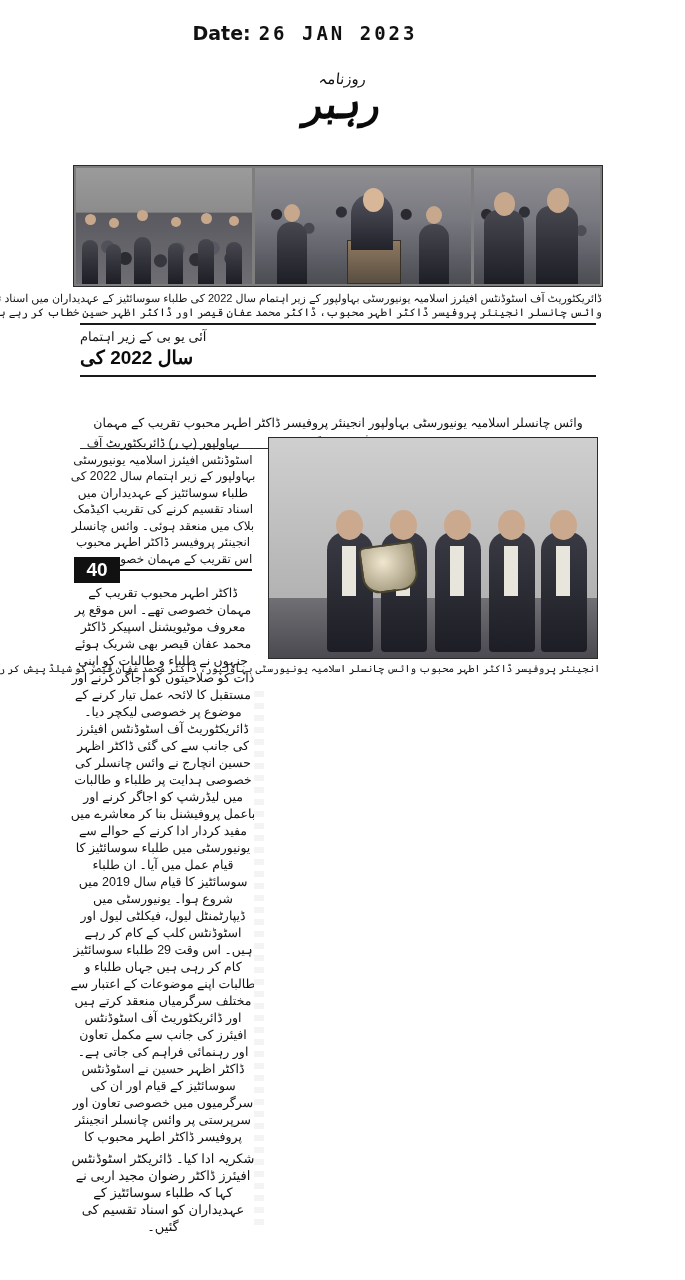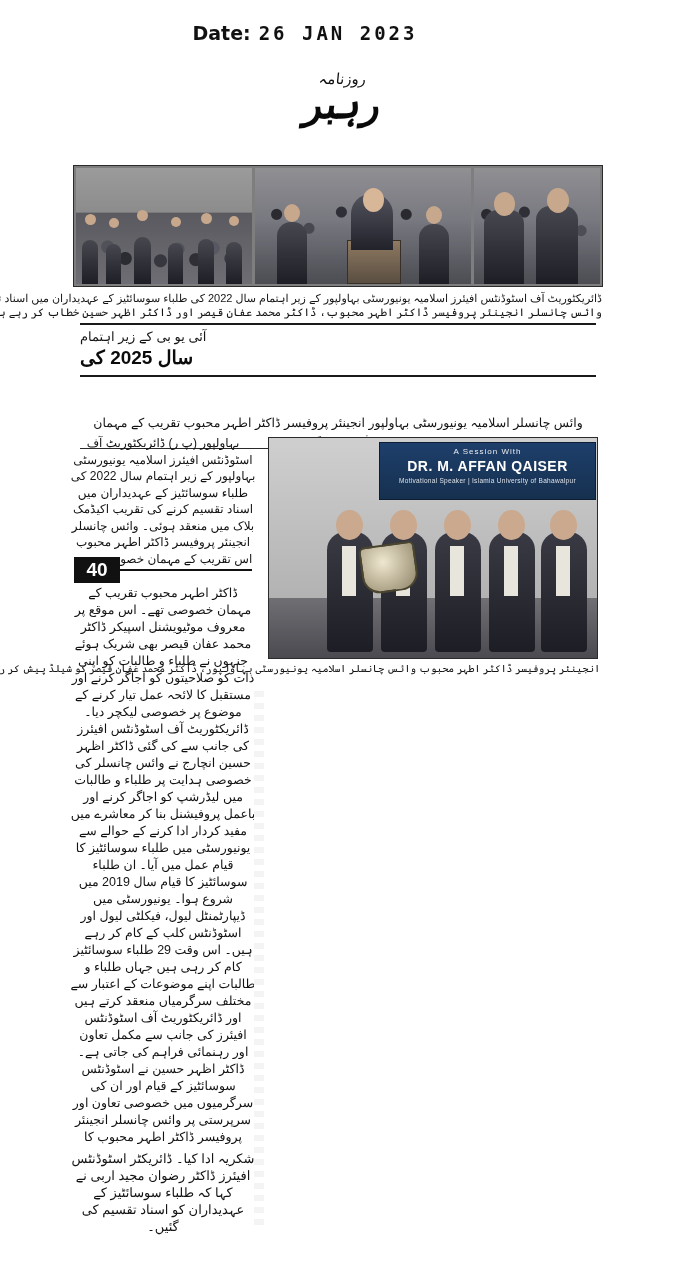--- a/index.html
+++ b/index.html
@@ -393,36 +393,31 @@
       <div class="person" style="left:62px;width:42px;height:78px;"></div>
       <div class="head" style="left:73px;top:20px;width:22px;height:25px;"></div>
     </div>
   </div>
 
   <div class="cap l1">ڈائریکٹوریٹ آف اسٹوڈنٹس افیئرز اسلامیہ یونیورسٹی بہاولپور کے زیر اہتمام سال 2022 کی طلباء سوسائٹیز کے عہدیداران میں اسناد تقسیم کرنے کی تقریب میں</div>
   <div class="cap l2">وائس چانسلر انجینئر پروفیسر ڈاکٹر اطہر محبوب، ڈاکٹر محمد عفان قیصر اور ڈاکٹر اظہر حسین خطاب کر رہے ہیں۔</div>
 
   <div class="headline-box">
     <div class="kicker">آئی یو بی کے زیر اہتمام</div>
-    <div class="headline-sub">سال 2025 کی</div>
+    <div class="headline-sub">سال 2022 کی</div>
   </div>
   <div class="subdeck">وائس چانسلر اسلامیہ یونیورسٹی بہاولپور انجینئر پروفیسر ڈاکٹر اطہر محبوب تقریب کے مہمان خصوصی تھے</div>
 
   <div class="col-right">بہاولپور (پ ر) ڈائریکٹوریٹ آف اسٹوڈنٹس افیئرز اسلامیہ یونیورسٹی بہاولپور کے زیر اہتمام سال 2022 کی طلباء سوسائٹیز کے عہدیداران میں اسناد تقسیم کرنے کی تقریب اکیڈمک بلاک میں منعقد ہوئی۔ وائس چانسلر انجینئر پروفیسر ڈاکٹر اطہر محبوب اس تقریب کے مہمان خصوصی تھے۔</div>
 
   <div class="page-badge">40</div>
   <div class="badge-rule"></div>
 
   <div class="photo2">
     <div class="stage-floor"></div>
-    <div class="banner">
-      <div class="b1">A Session With</div>
-      <div class="b2">DR. M. AFFAN QAISER</div>
-      <div class="b3">Motivational Speaker | Islamia University of Bahawalpur</div>
-    </div>
 
     <div class="fig" style="left:58px;">
         <span class="face"></span>
         <span class="shirt"></span>
       </div>
     <div class="fig" style="left:112px;">
         <span class="face"></span>
         <span class="shirt"></span>
       </div>
     <div class="fig" style="left:166px;">

